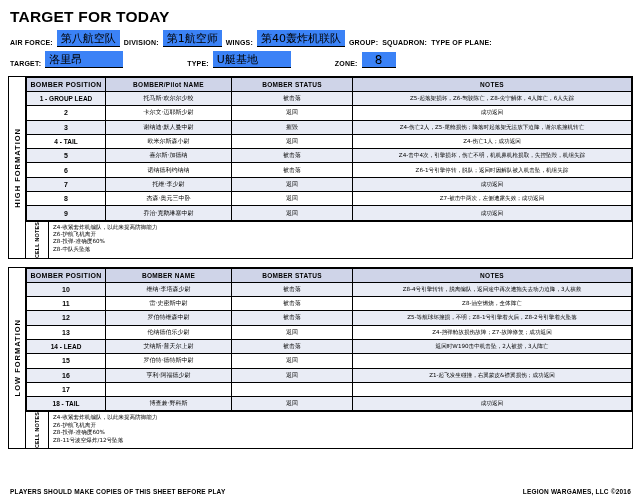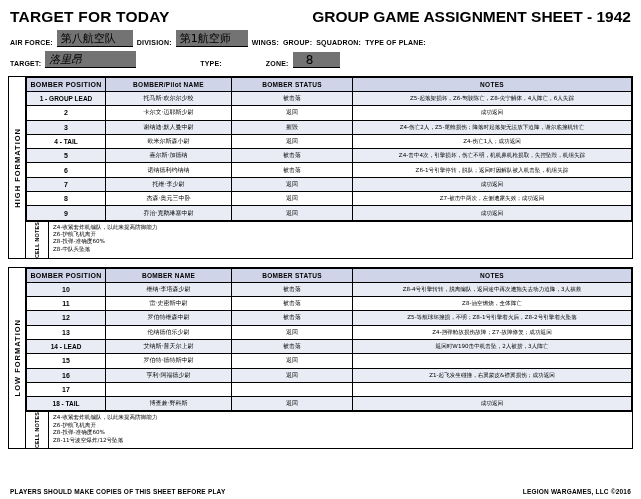--- a/index.html
+++ b/index.html
@@ -13,26 +13,26 @@
   .sheet{position:relative;width:641px;height:499px;padding:0;box-sizing:border-box;}
 
   
   .hdr{display:flex;align-items:flex-end;padding:8px 10px 0 10px;}
   .title-left{font-size:15.5px;font-weight:bold;letter-spacing:.2px;white-space:nowrap;}
   .title-right{font-size:15.5px;font-weight:bold;margin-left:auto;white-space:nowrap;}
 
   .fieldrow{display:flex;align-items:flex-end;padding:4px 10px 0 10px;gap:4px;font-size:7.5px;}
   .flabel{font-weight:bold;font-size:7px;letter-spacing:.2px;white-space:nowrap;padding-bottom:1px;}
   .fval{
-    background:#737373;border-bottom:1px solid #000;
-    font-size:9px;padding:1px 17px 0 4px;min-height:12px;
+    background:#3b82f6;border-bottom:1px solid #000;
+    font-size:9px;padding:1px 4px 0 4px;min-height:12px;
     font-family:"DejaVu Sans", sans-serif;
     white-space:nowrap;
   }
-  .fval.wide{min-width:70px;font-style:italic;}
+  .fval.wide{min-width:70px;}
   .fval.big{font-size:11px;font-family:"DejaVu Sans",sans-serif;}
   .fval.zone{min-width:26px;font-size:12px;text-align:center;}
 
   
   .block{margin:8px 8px 0 8px;border:1px solid #000;display:flex;}
   .side{
     width:16px;border-right:1px solid #000;display:flex;align-items:center;justify-content:center;
     background:#fff;
   }
   .side span{
@@ -72,39 +72,40 @@
   .foot-left{font-size:6.5px;font-weight:bold;letter-spacing:.2px;}
   .foot-right{margin-left:auto;font-size:6.5px;font-weight:bold;letter-spacing:.2px;}
 </style>
 </head>
 <body>
 
 <div class="sheet">
 
   <div class="hdr">
     <div class="title-left">TARGET FOR TODAY</div>
-    <div class="title-right">GROUP GAME ASSIGNMENT SHEET - 1942</div>
   </div>
 
   <div class="fieldrow">
     <div class="flabel">AIR FORCE:</div>
     <div class="fval big">第八航空队</div>
     <div class="flabel">DIVISION:</div>
     <div class="fval big">第1航空师</div>
     <div class="flabel">WINGS:</div>
+    <div class="fval big">第40轰炸机联队</div>
     <div class="flabel">GROUP:</div>
     <div class="flabel">SQUADRON:</div>
     <div class="flabel">TYPE OF PLANE:</div>
 
   </div>
 
   <div class="fieldrow">
     <div class="flabel">TARGET:</div>
     <div class="fval big wide">洛里昂</div>
     <div class="flabel" style="margin-left:60px">TYPE:</div>
+    <div class="fval big wide">U艇基地</div>
     <div class="flabel" style="margin-left:40px">ZONE:</div>
     <div class="fval zone">8</div>
   </div>
 
   <div class="block">
     <div class="side">
       <span>HIGH FORMATION</span>
     </div>
     <div style="flex:1">
       <table>

